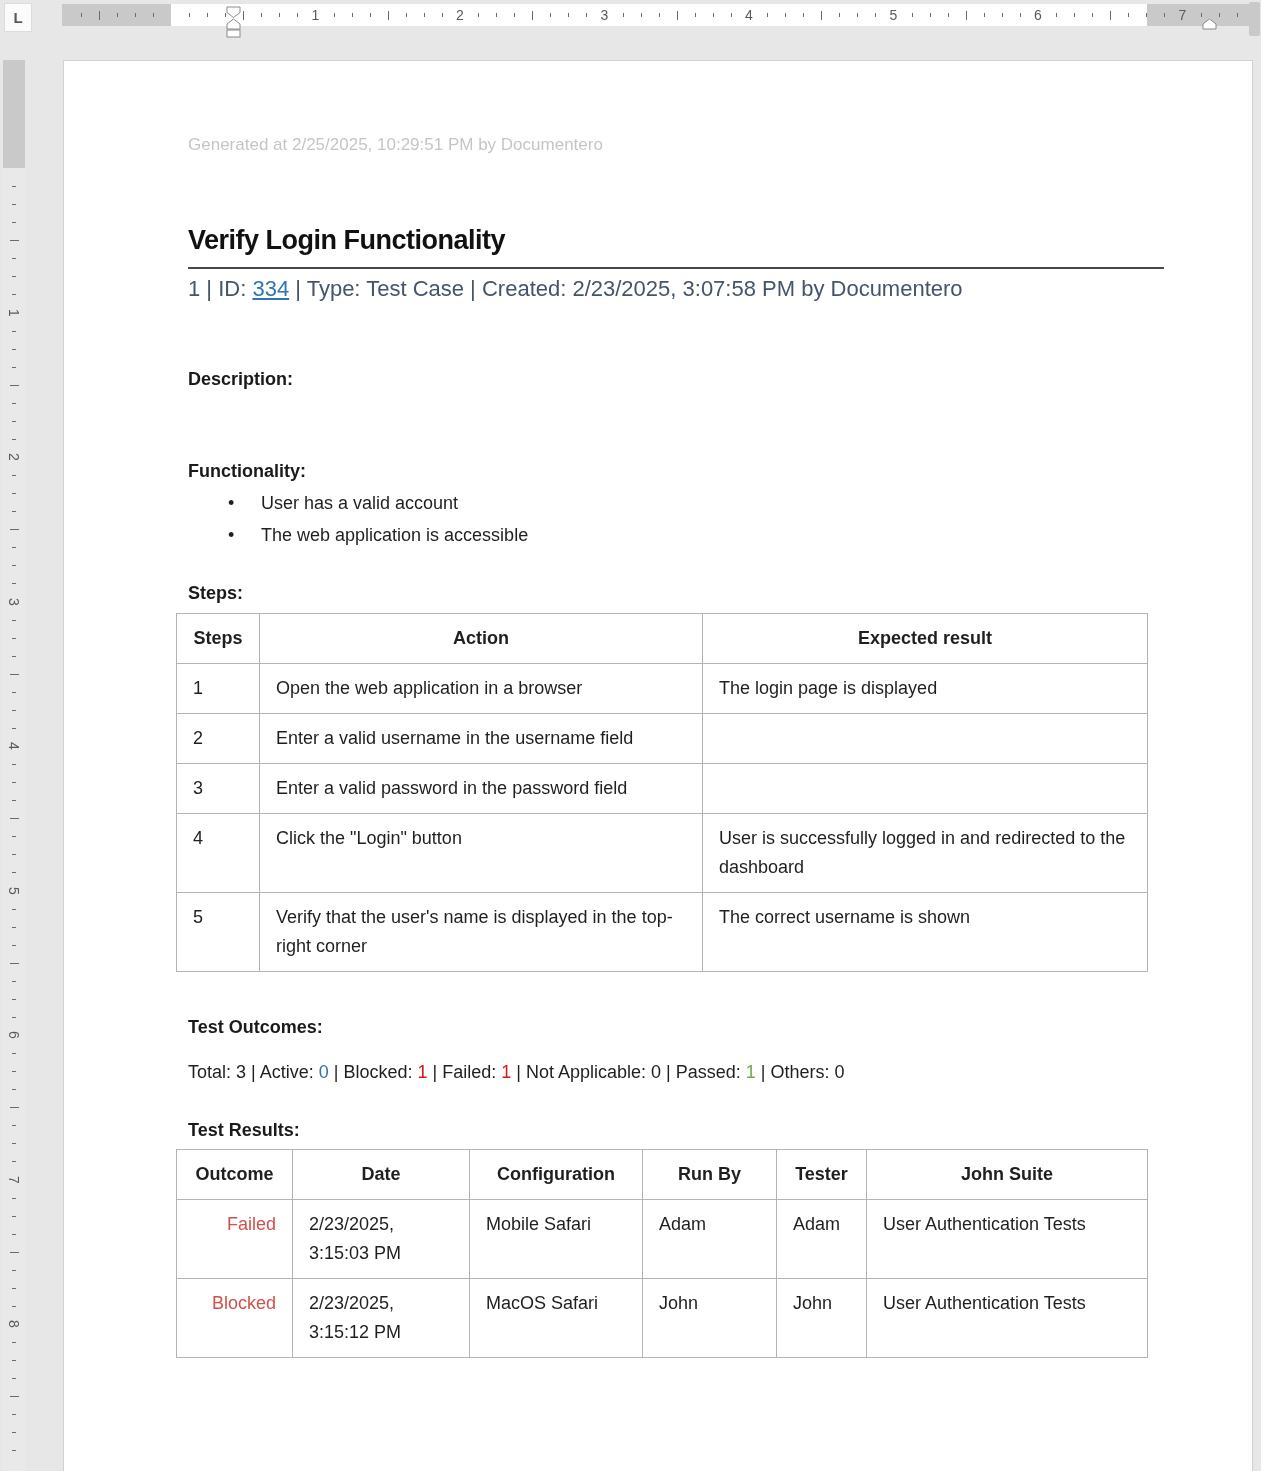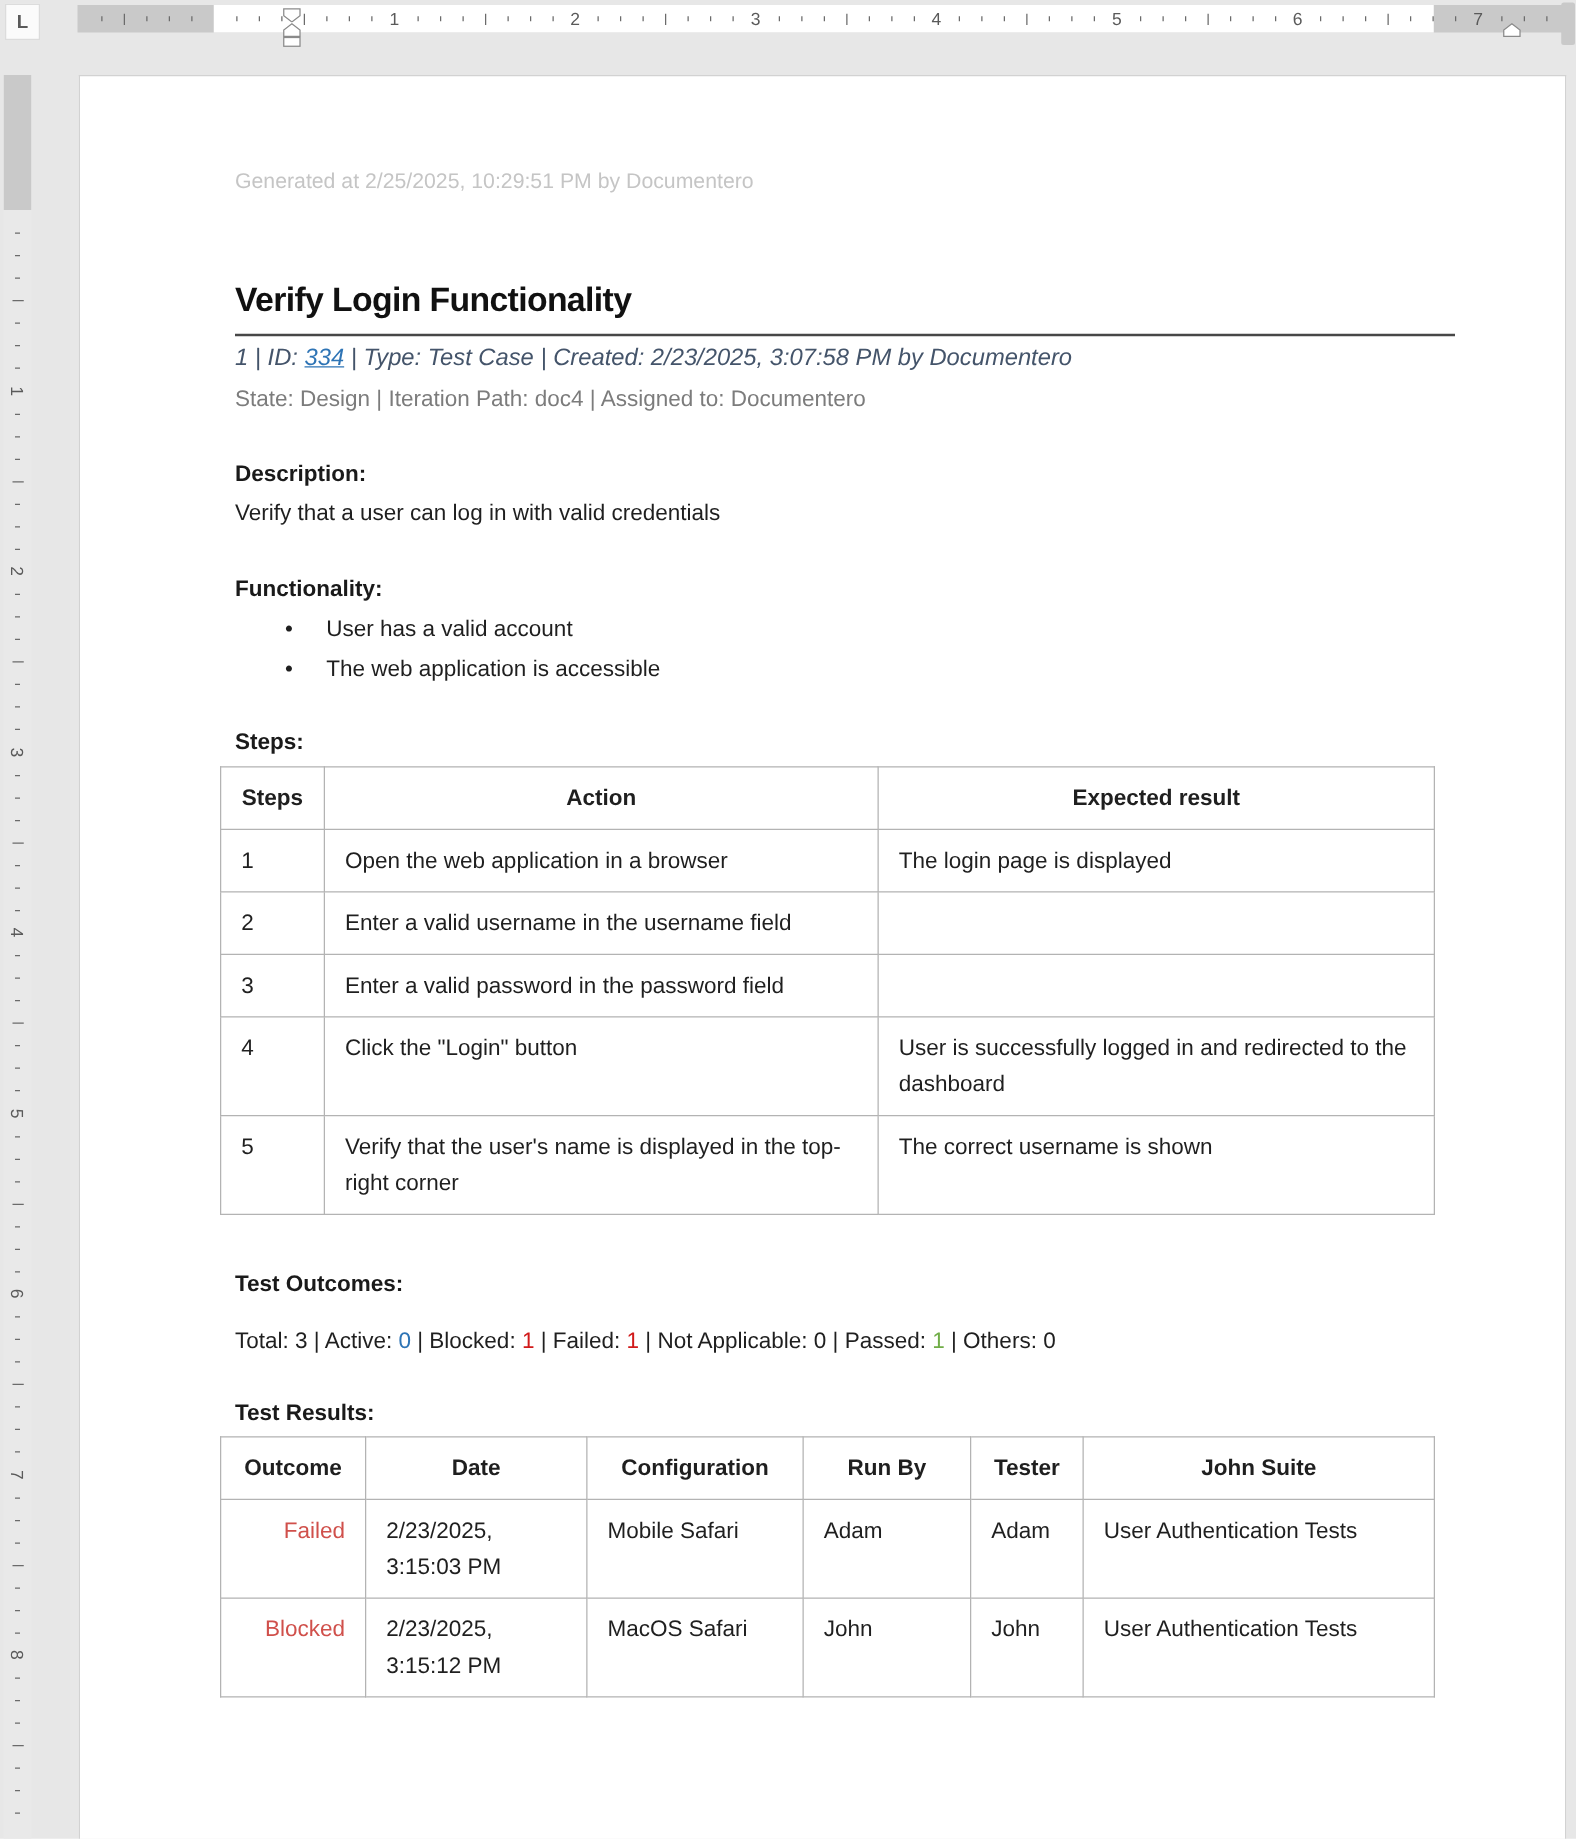--- a/index.html
+++ b/index.html
@@ -60,21 +60,21 @@
   
   .page {
     position:absolute; left:63px; top:60px; width:1190px; height:1411px;
     background:#ffffff; border:1px solid #d2d2d2; border-bottom:none;
   }
   .abs { position:absolute;margin-left:16px; }
 
   .generated { left:108px; top:74px; font-size:17px; color:#c5c5c5; }
   .doc-title { left:108px; top:164px; font-size:27px; letter-spacing:-0.5px; font-weight:bold; color:#111; }
   .title-rule { left:108px; top:206px; width:976px; height:2px; background:#474747; }
-  .meta1 { left:108px; top:215px; font-size:19px; color:#44546a;font-style:italic; }
+  .meta1 { left:108px; top:215px; font-size:22px; color:#44546a; }
   .meta1 a { color:#2e74b5; text-decoration:underline; }
   .meta2 { left:108px; top:248px; font-size:18px; color:#7c7c7c; }
 
   .sec-label { font-weight:bold; font-size:18px; color:#1a1a1a; }
   .body-text { font-size:18px; color:#1f1f1f; }
 
   .desc-label { left:108px; top:308px; }
   .desc-text  { left:108px; top:339px; }
   .pre-label  { left:108px; top:400px; }
   .bullet-list { left:108px; top:432px; width:860px; }
@@ -276,24 +276,22 @@
 <div class="page">
 
   <p class="abs generated">Generated at 2/25/2025, 10:29:51 PM by Documentero</p>
 
   <h1 class="abs doc-title">Verify Login Functionality</h1>
   <div class="abs title-rule"></div>
 
   <p class="abs meta1">
     <span>1 | ID: </span><a href="#">334</a><span> | Type: Test Case | Created: 2/23/2025, 3:07:58 PM by Documentero</span>
   </p>
-  <p class="abs meta2">State: Design | Iteration Path: doc4 | Assigned to: Documentero</p>
 
   <p class="abs sec-label desc-label">Description:</p>
-  <p class="abs body-text desc-text">Verify that a user can log in with valid credentials</p>
 
   <p class="abs sec-label pre-label">Functionality:</p>
   <div class="abs bullet-list" id="bullet-list">
       <div class="bullet-item">
         <span class="dot">•</span>
         <span class="txt">User has a valid account</span>
       </div>
       <div class="bullet-item">
         <span class="dot">•</span>
         <span class="txt">The web application is accessible</span>

